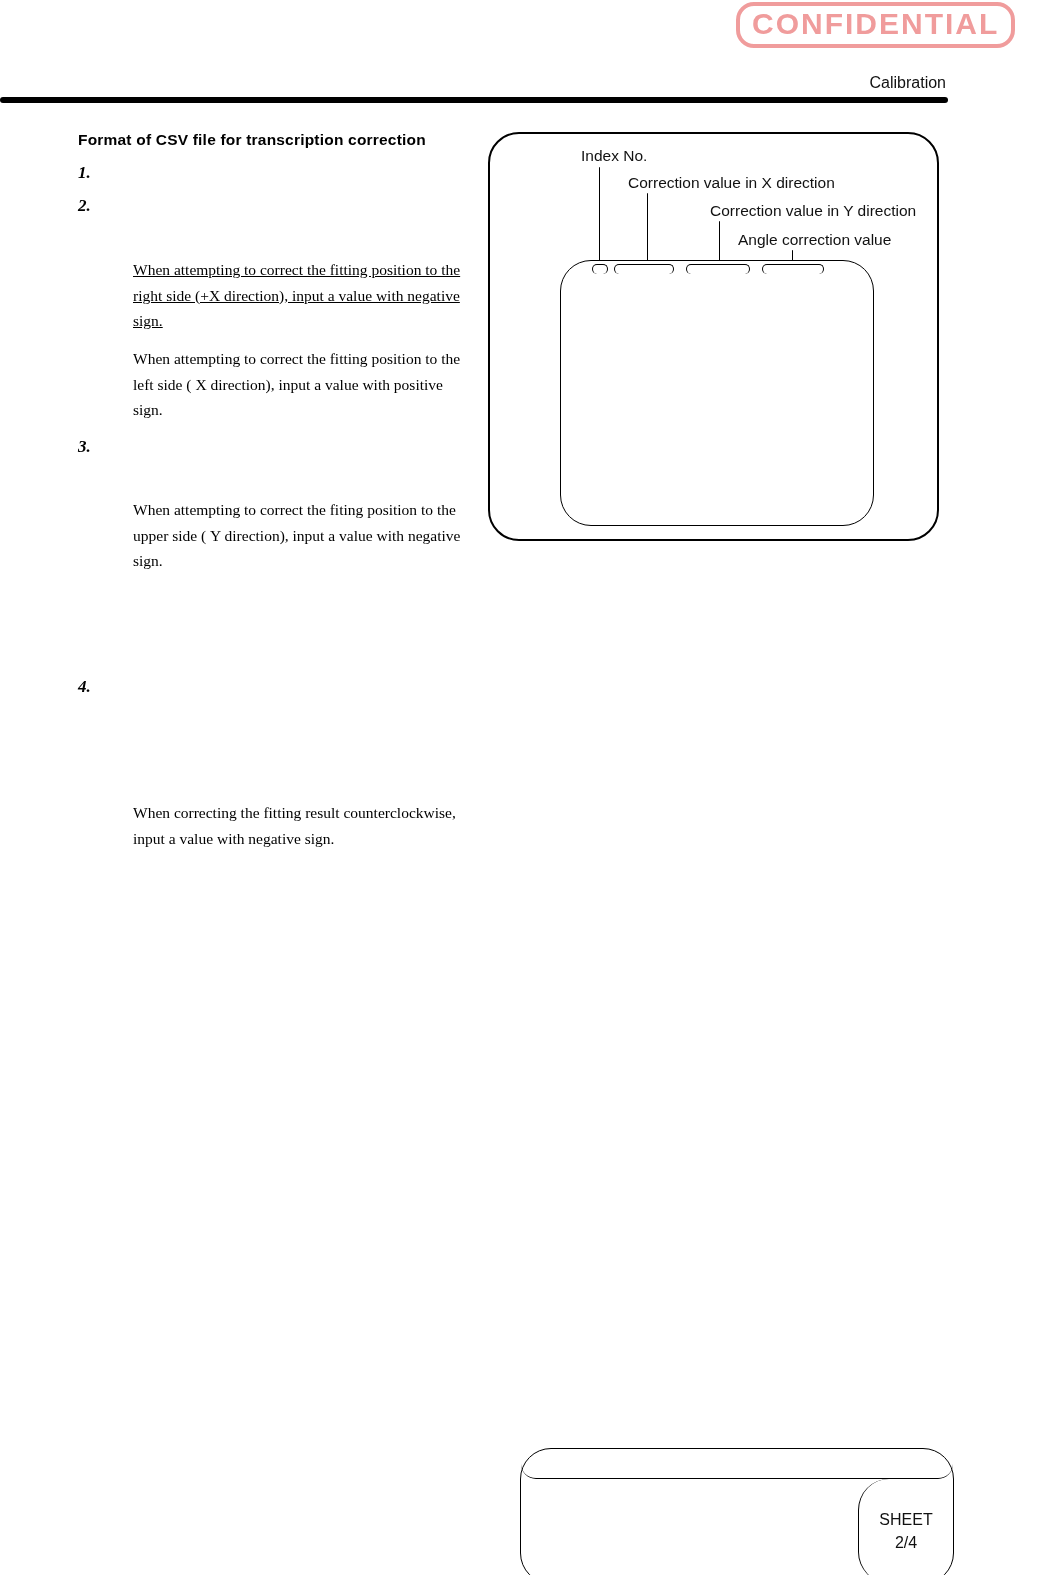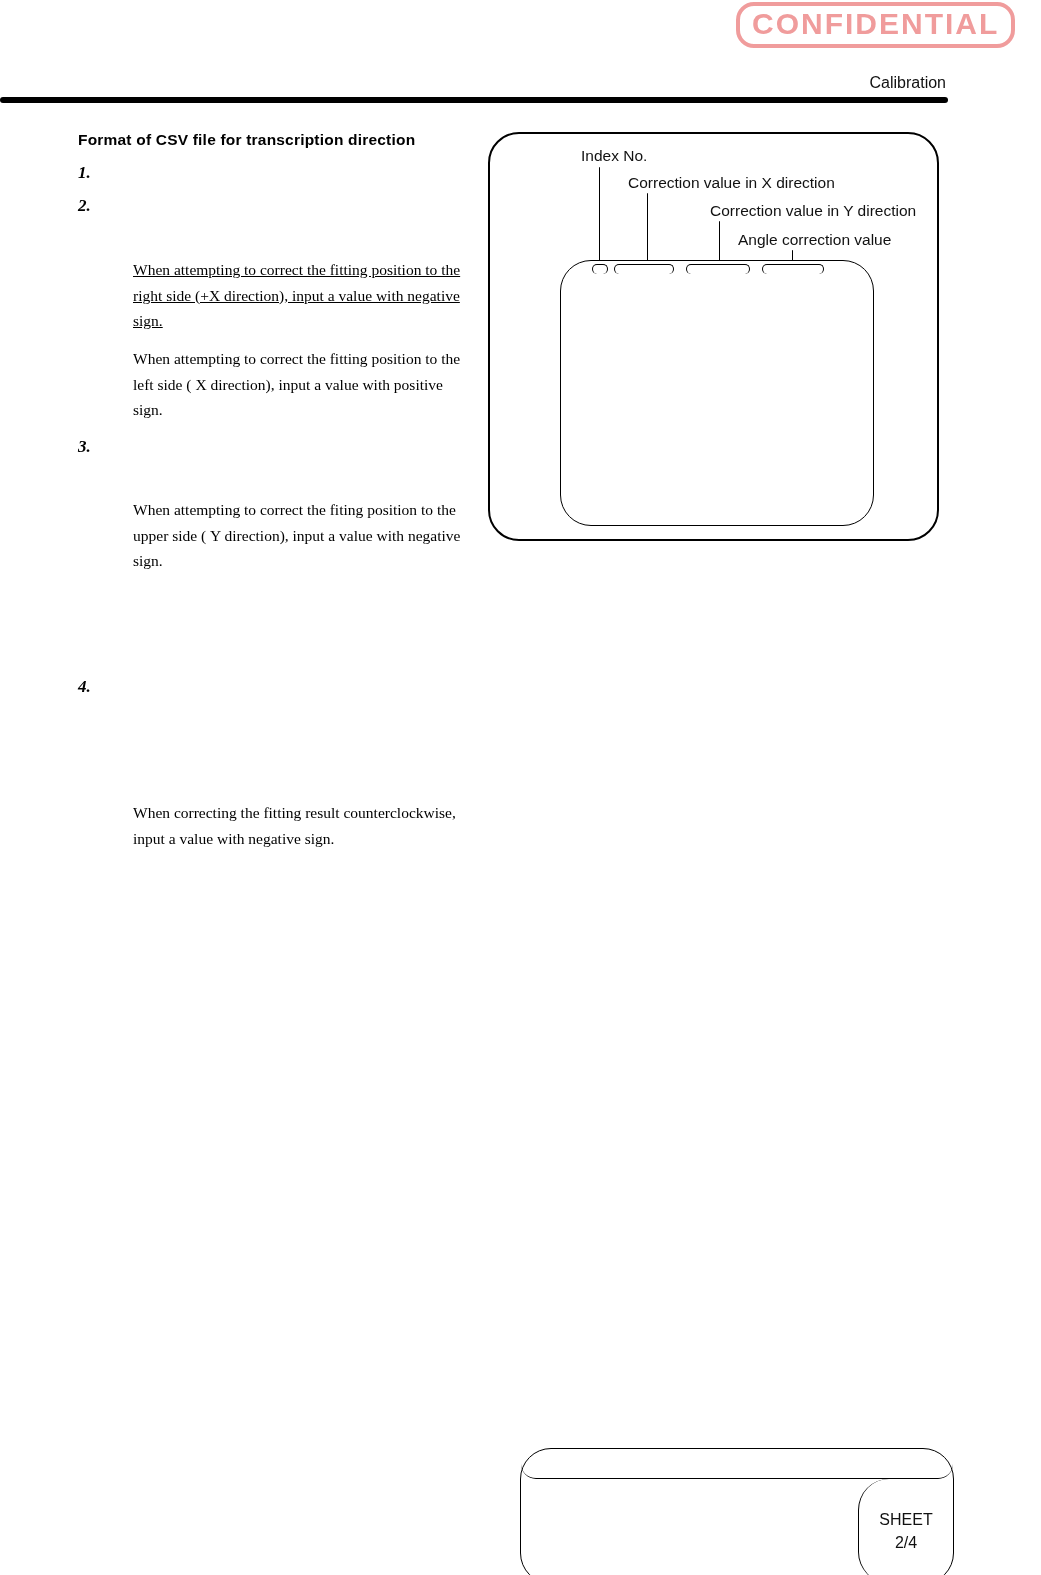--- a/index.html
+++ b/index.html
@@ -177,21 +177,21 @@
 <div class="page">
 
   <div class="stamp">
     <span>CONFIDENTIAL</span>
   </div>
 
   <div class="section-label">Calibration</div>
 
   <div class="rule"></div>
 
-  <div class="heading">Format of CSV file for transcription direction</div>
+  <div class="heading">Format of CSV file for transcription correction</div>
 
   <div class="num n1">1.</div>
   <div class="num n2">2.</div>
   <div class="para p1">When attempting to correct the fitting position to the right side (+X direction), input a value with negative sign.</div>
   <div class="para p2">When attempting to correct the fitting position to the left side (&nbsp;X direction), input a value with positive sign.</div>
 
   <div class="num n3">3.</div>
   <div class="para p3">When attempting to correct the fiting position to the upper side (&nbsp;Y direction), input a value with negative sign.</div>
 
   <div class="num n4">4.</div>

